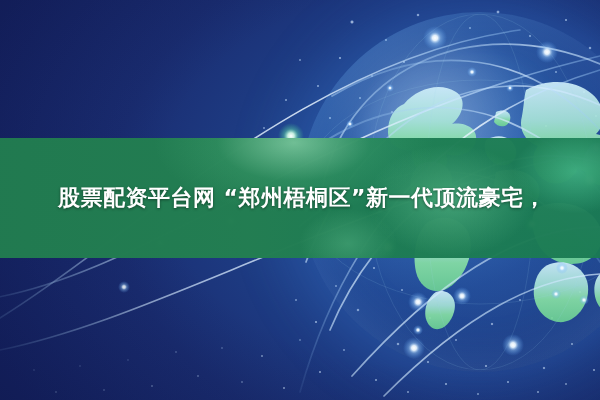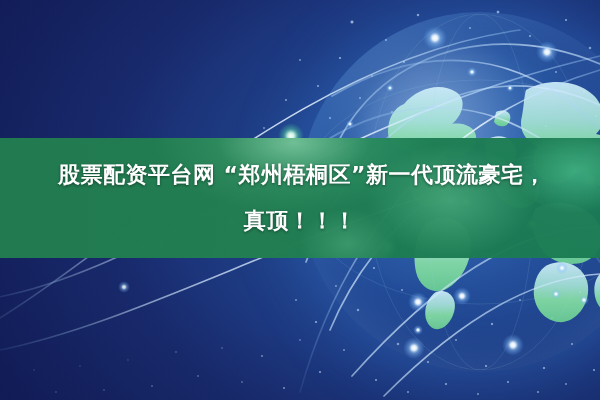--- a/index.html
+++ b/index.html
@@ -340,16 +340,15 @@
 
   <div class="space-vig"></div>
 
   <div class="band">
     <div class="band-tint"></div>
     <div class="band-glow"></div>
   </div>
 
   <div class="headline">
     <div class="hl-line1">股票配资平台网 “郑州梧桐区”新一代顶流豪宅，</div>
-    <div class="hl-line2">真顶！！！</div>
   </div>
 
 </div>
 
 </body></html>

